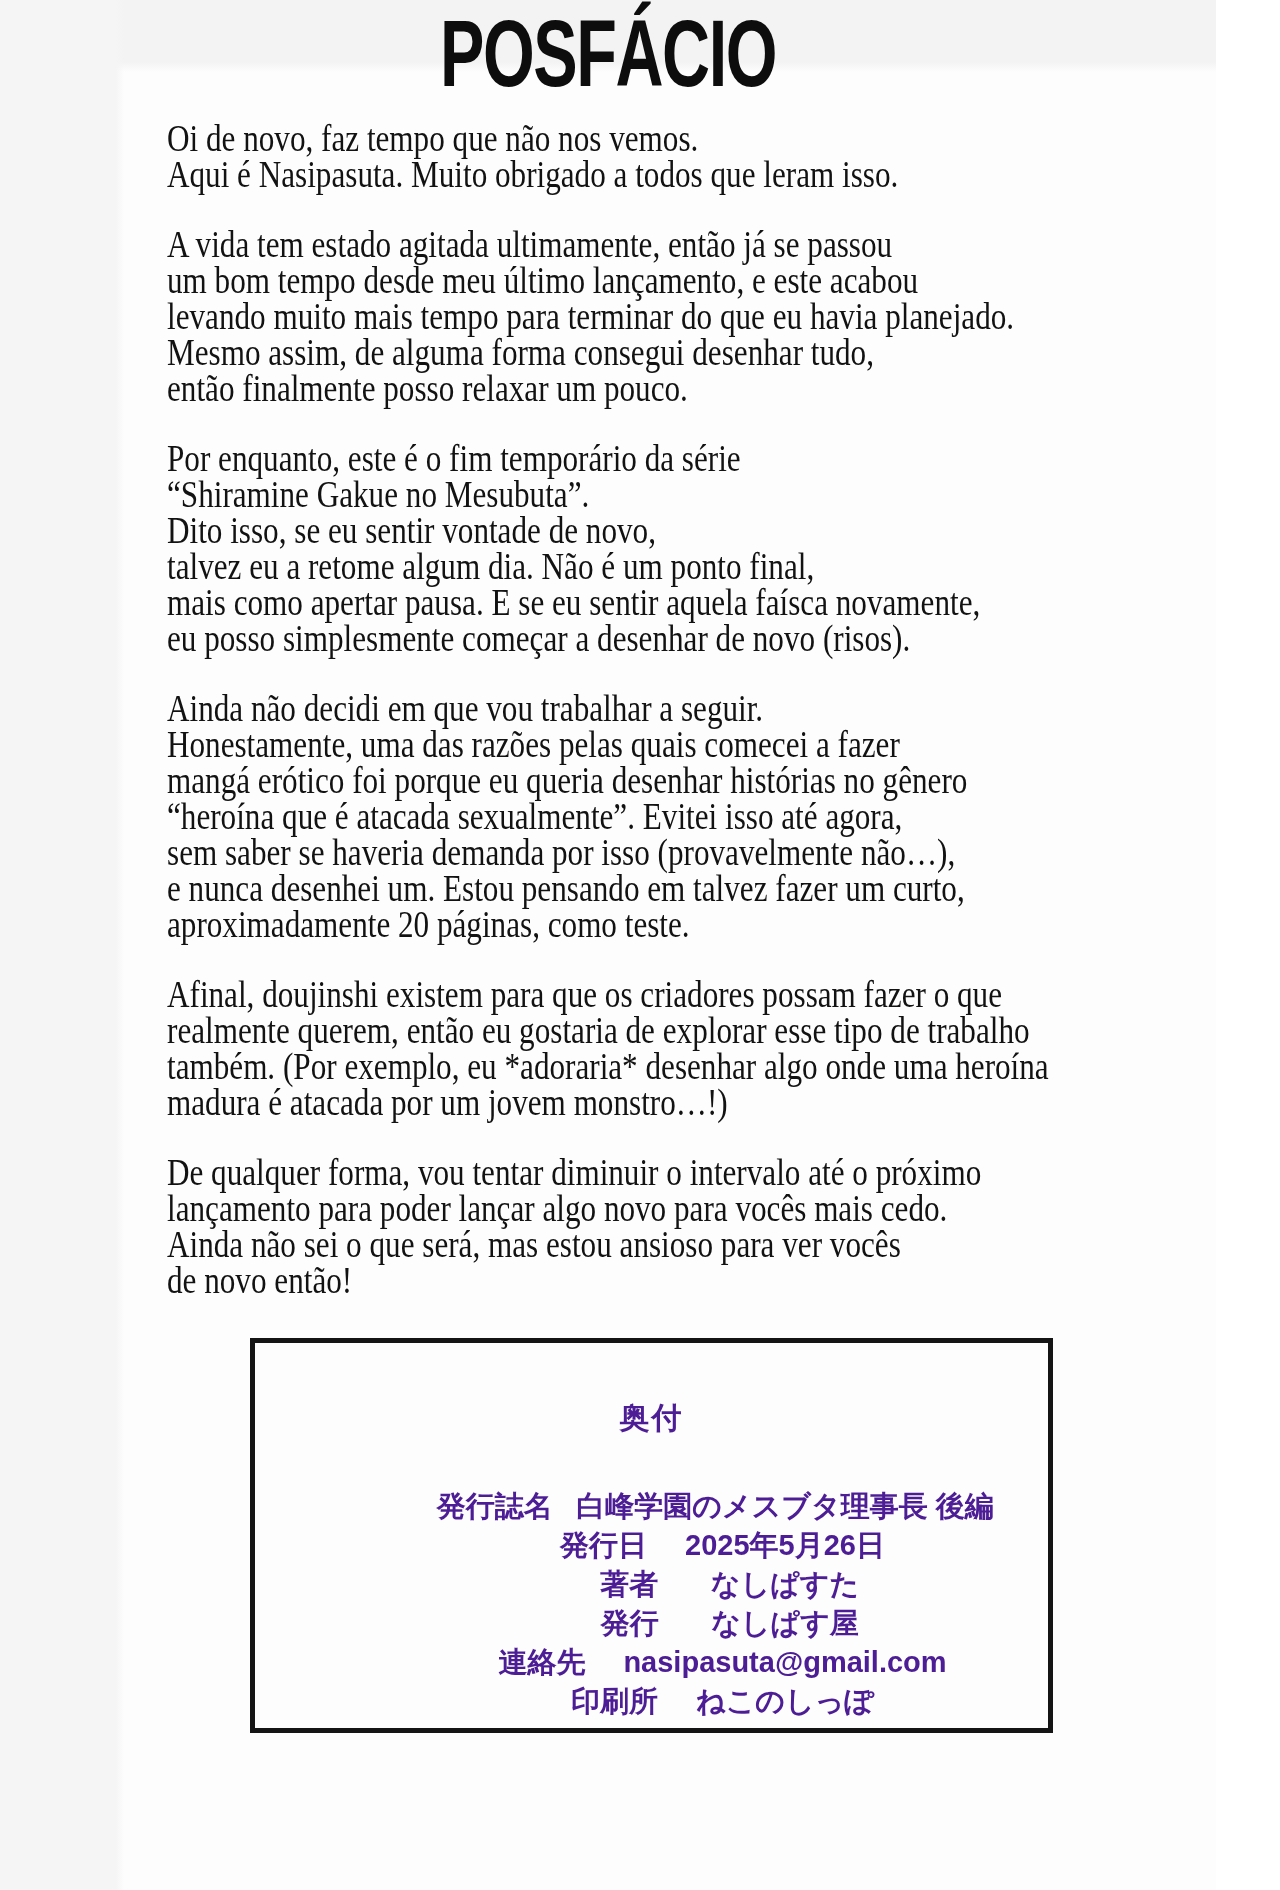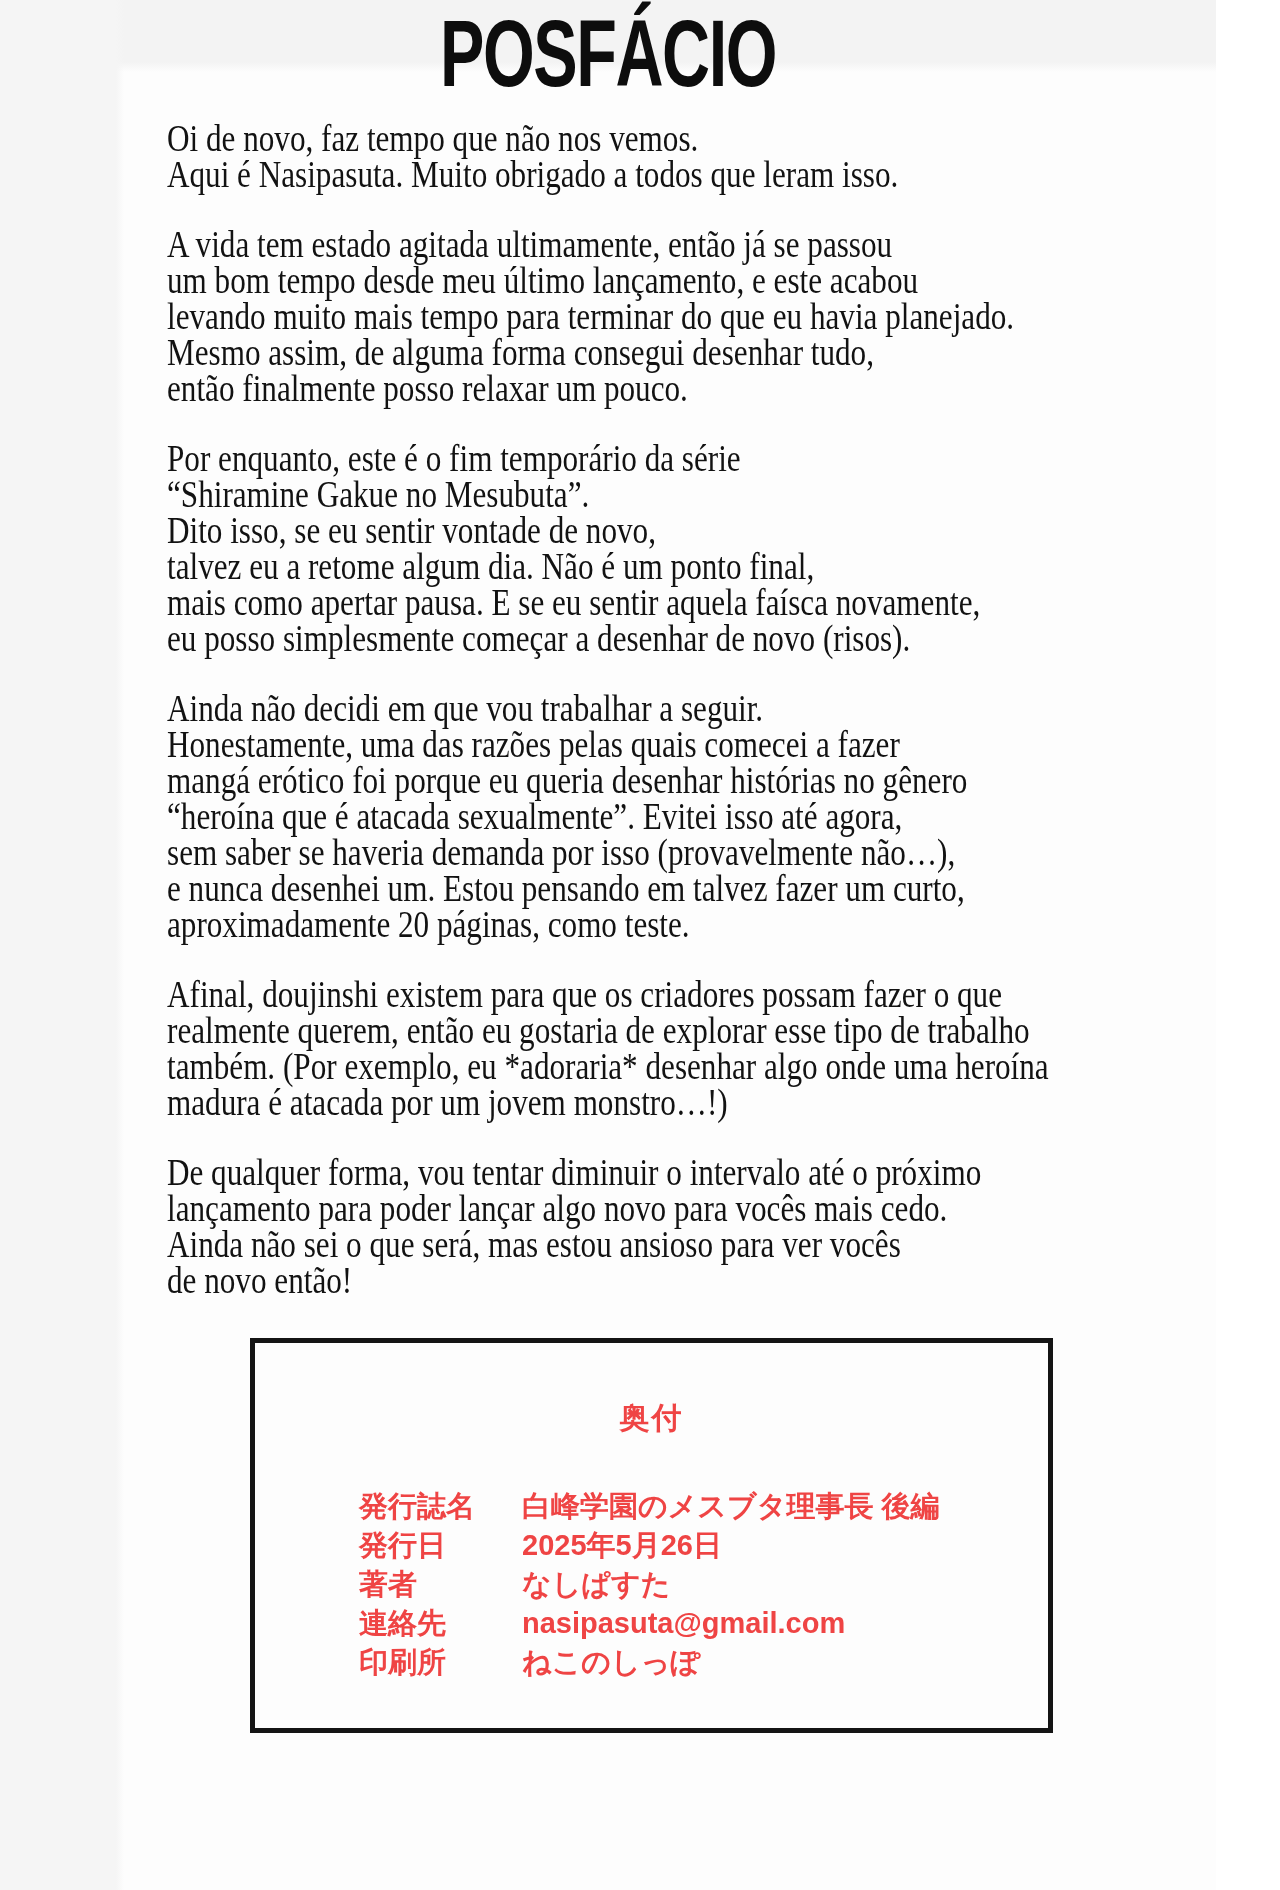--- a/index.html
+++ b/index.html
@@ -53,32 +53,33 @@
 
   
   .colophon-box {
     position:absolute;
     left:250px; top:1338px;
     width:803px; height:395px;
     border:5px solid #141414;
     box-sizing:border-box;
     background:#fdfdfd;
     font-family:"Liberation Sans", "DejaVu Sans", sans-serif;
-    color:#ef4444;
+    color:#4c1d95;
   }
   .colophon-heading {
     margin-top:58px;
     text-align:center;
     font-size:30px;
     font-weight:600;
     line-height:34px;
     letter-spacing:2px;
   }
   .colophon-rows {
     margin:52px 0 0 104px;
+    text-align:center;
   }
   .c-row {
     font-size:29px;
     line-height:39px;
     white-space:nowrap;
   }
   .c-label {
     display:inline-block;
     width:163px;
     font-weight:600;
@@ -102,18 +103,19 @@
       <p><span class="line">Afinal, doujinshi existem para que os criadores possam fazer o que</span><br><span class="line">realmente querem, então eu gostaria de explorar esse tipo de trabalho</span><br><span class="line">também. (Por exemplo, eu *adoraria* desenhar algo onde uma heroína</span><br><span class="line">madura é atacada por um jovem monstro…!)</span></p>
       <p><span class="line">De qualquer forma, vou tentar diminuir o intervalo até o próximo</span><br><span class="line">lançamento para poder lançar algo novo para vocês mais cedo.</span><br><span class="line">Ainda não sei o que será, mas estou ansioso para ver vocês</span><br><span class="line">de novo então!</span></p>
     </div>
 
   <div class="colophon-box">
     <div class="colophon-heading">奥付</div>
     <div class="colophon-rows" id="colophon-rows">
         <div class="c-row"><span class="c-label">発行誌名</span><span class="c-value">白峰学園のメスブタ理事長 後編</span></div>
         <div class="c-row"><span class="c-label">発行日</span><span class="c-value">2025年5月26日</span></div>
         <div class="c-row"><span class="c-label">著者</span><span class="c-value">なしぱすた</span></div>
+        <div class="c-row"><span class="c-label">発行</span><span class="c-value">なしぱす屋</span></div>
         <div class="c-row"><span class="c-label">連絡先</span><span class="c-value">nasipasuta@gmail.com</span></div>
         <div class="c-row"><span class="c-label">印刷所</span><span class="c-value">ねこのしっぽ</span></div>
       </div>
   </div>
 
 </div>
 
 </body></html>

